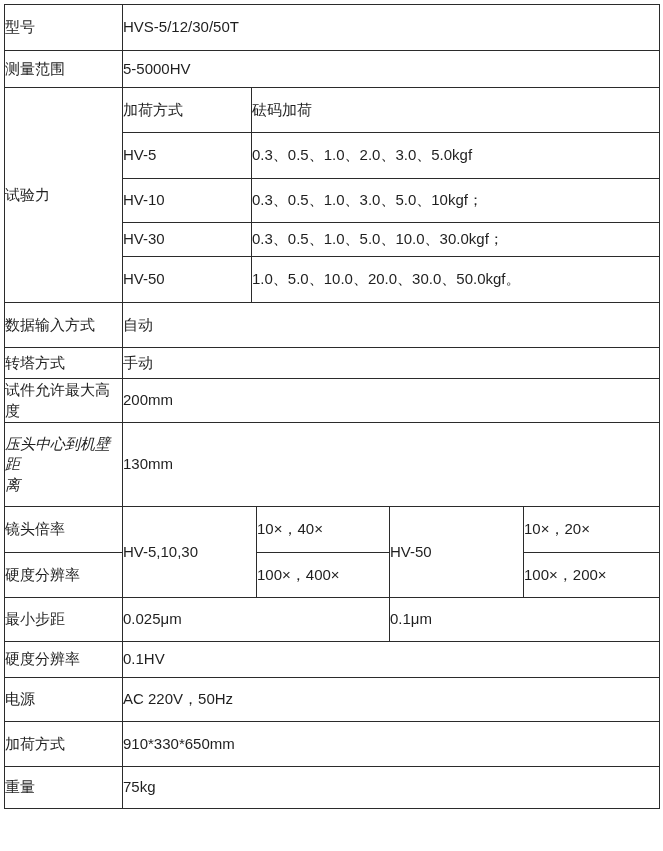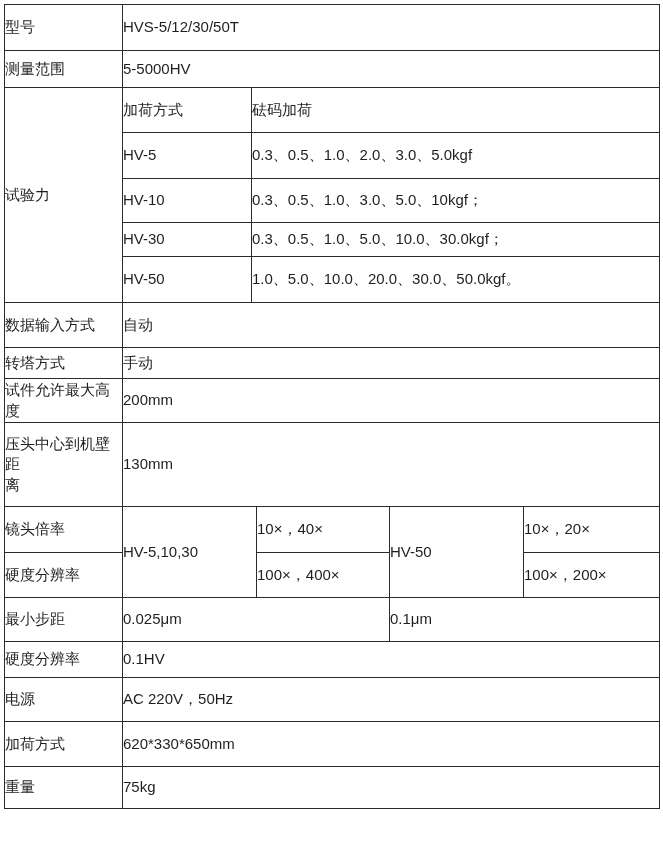--- a/index.html
+++ b/index.html
@@ -21,20 +21,21 @@
     font-size: 15px;
     vertical-align: middle;
     padding: 0;
     overflow: hidden;
     line-height: 1.35;
   }
   td.fs14 { font-size: 14px; }
   td.wraplabel {
     white-space: pre-line;
     line-height: 48px;
+    font-style: italic;
   }
 </style>
 </head>
 <body>
 
 <table class="spec-table">
   <colgroup>
     <col style="width:118px">
     <col style="width:129px">
     <col style="width:5px">
@@ -122,21 +123,21 @@
     <td colspan="6">0.1HV</td>
   </tr>
 
   <tr style="height:44px">
     <td>电源</td>
     <td colspan="6">AC 220V，50Hz</td>
   </tr>
 
   <tr style="height:45px">
     <td>加荷方式</td>
-    <td colspan="6">620*330*650mm</td>
+    <td colspan="6">910*330*650mm</td>
   </tr>
 
   <tr style="height:42px">
     <td>重量</td>
     <td colspan="6">75kg</td>
   </tr>
 </tbody>
   </table>
 
 </body></html>

